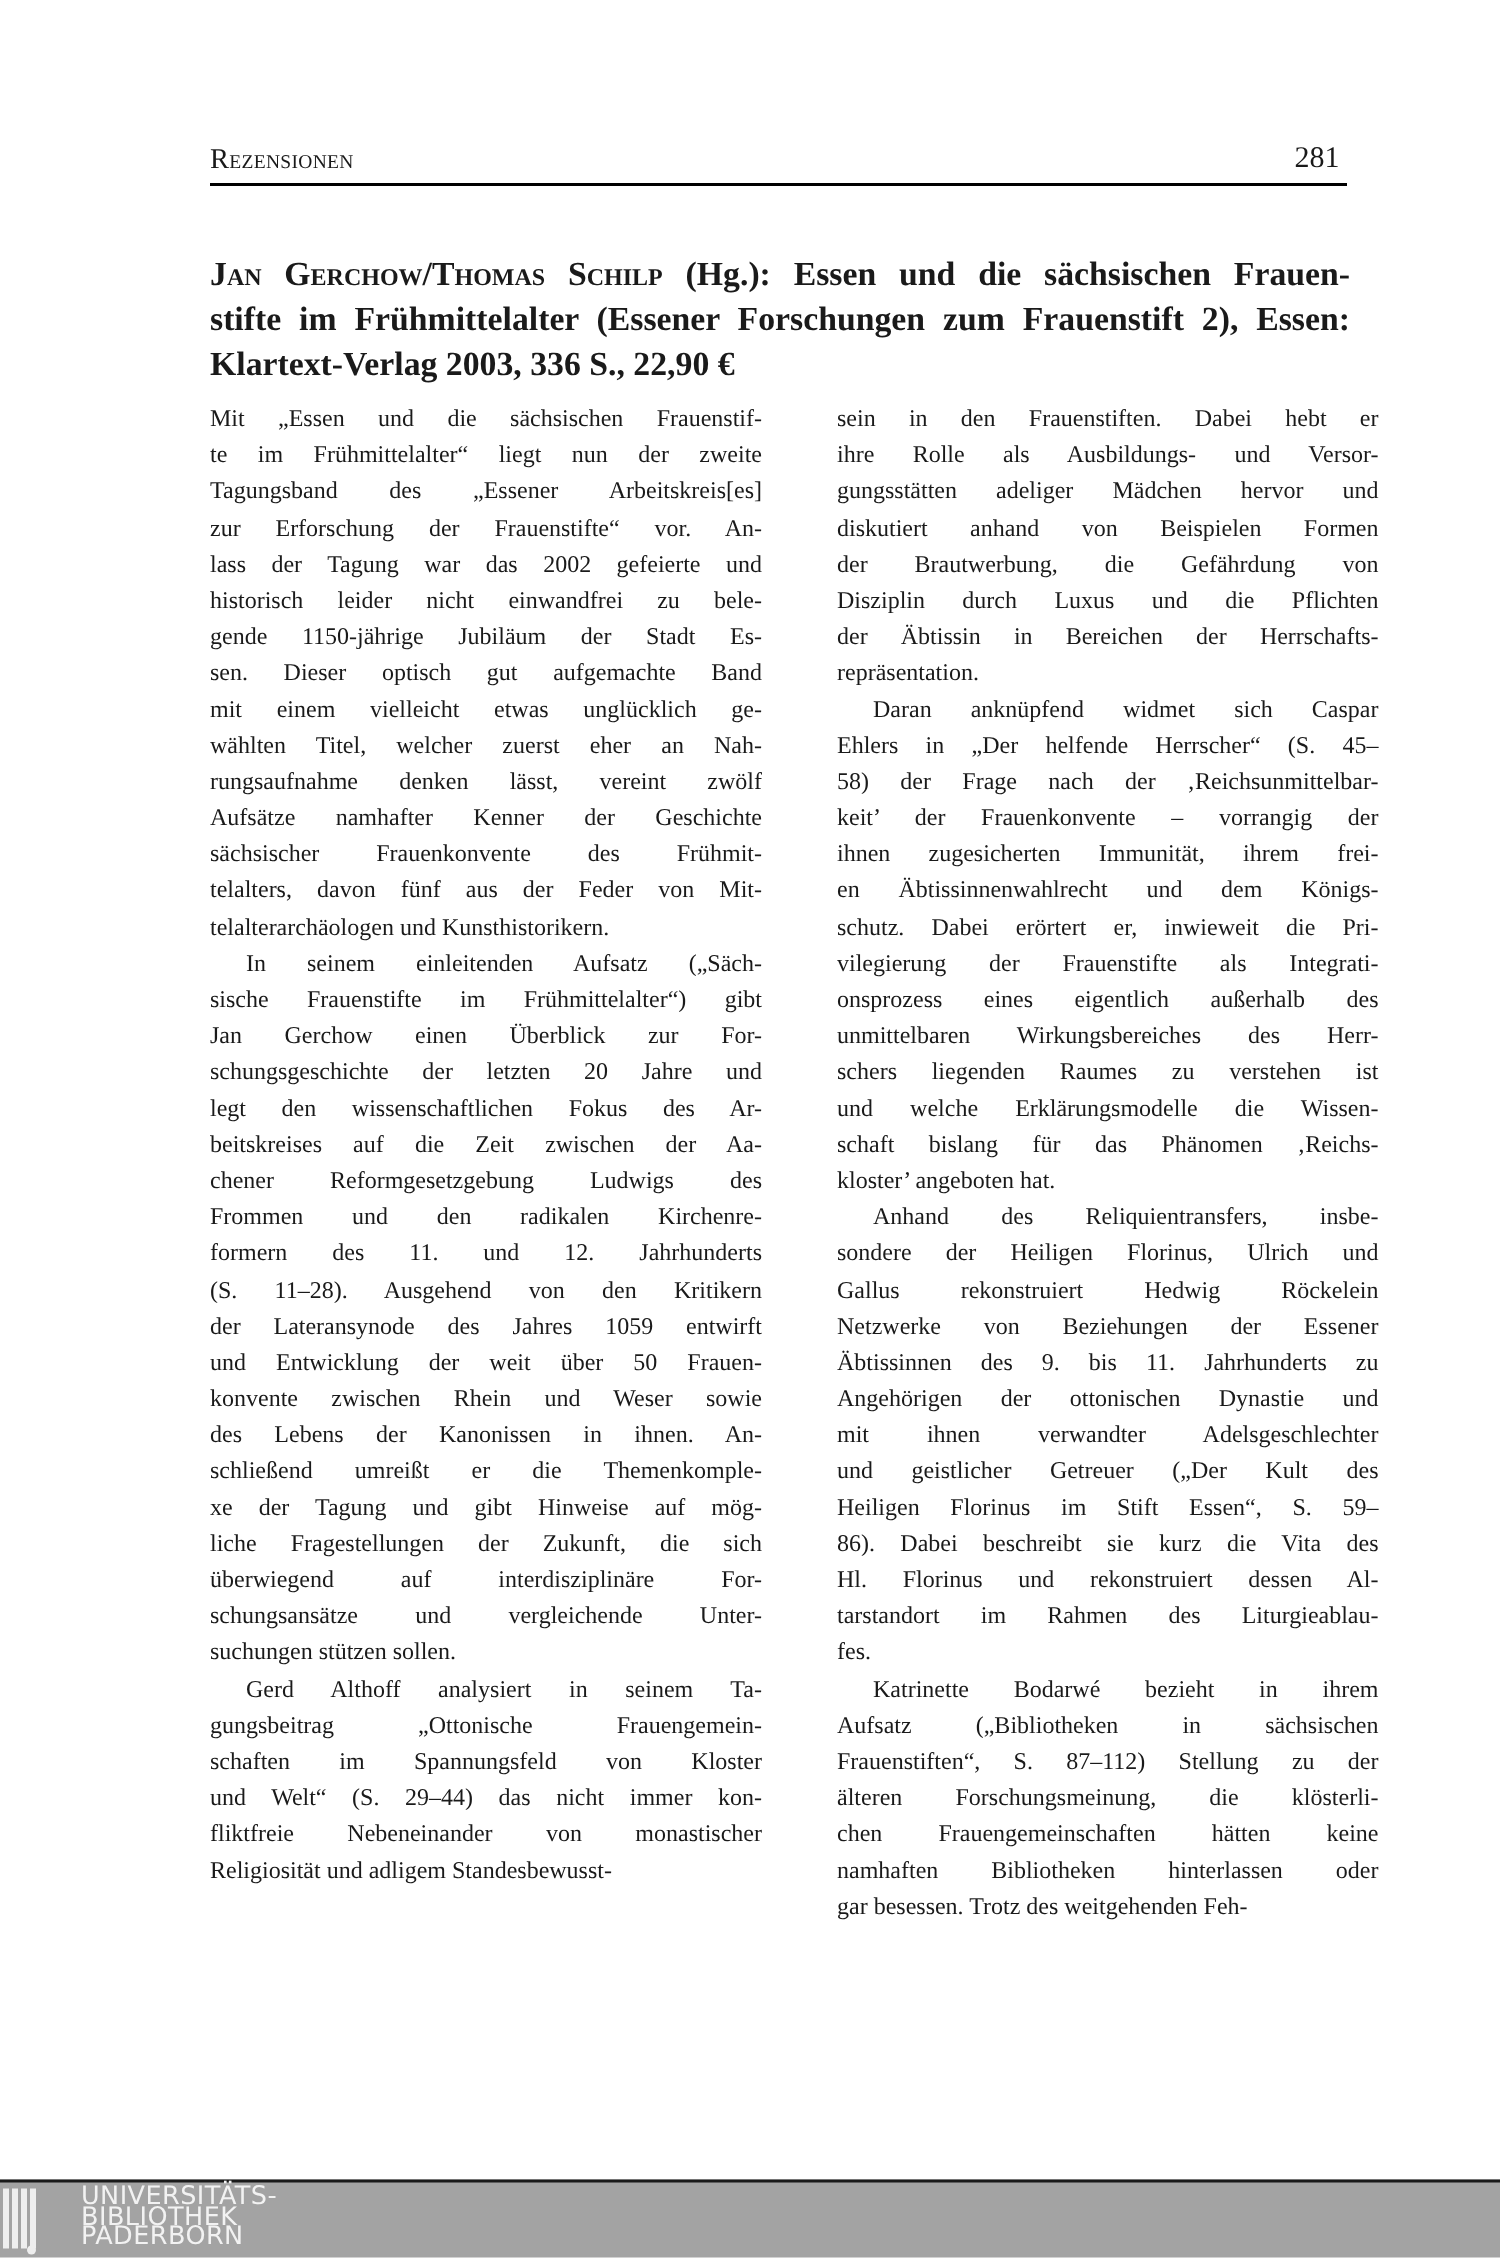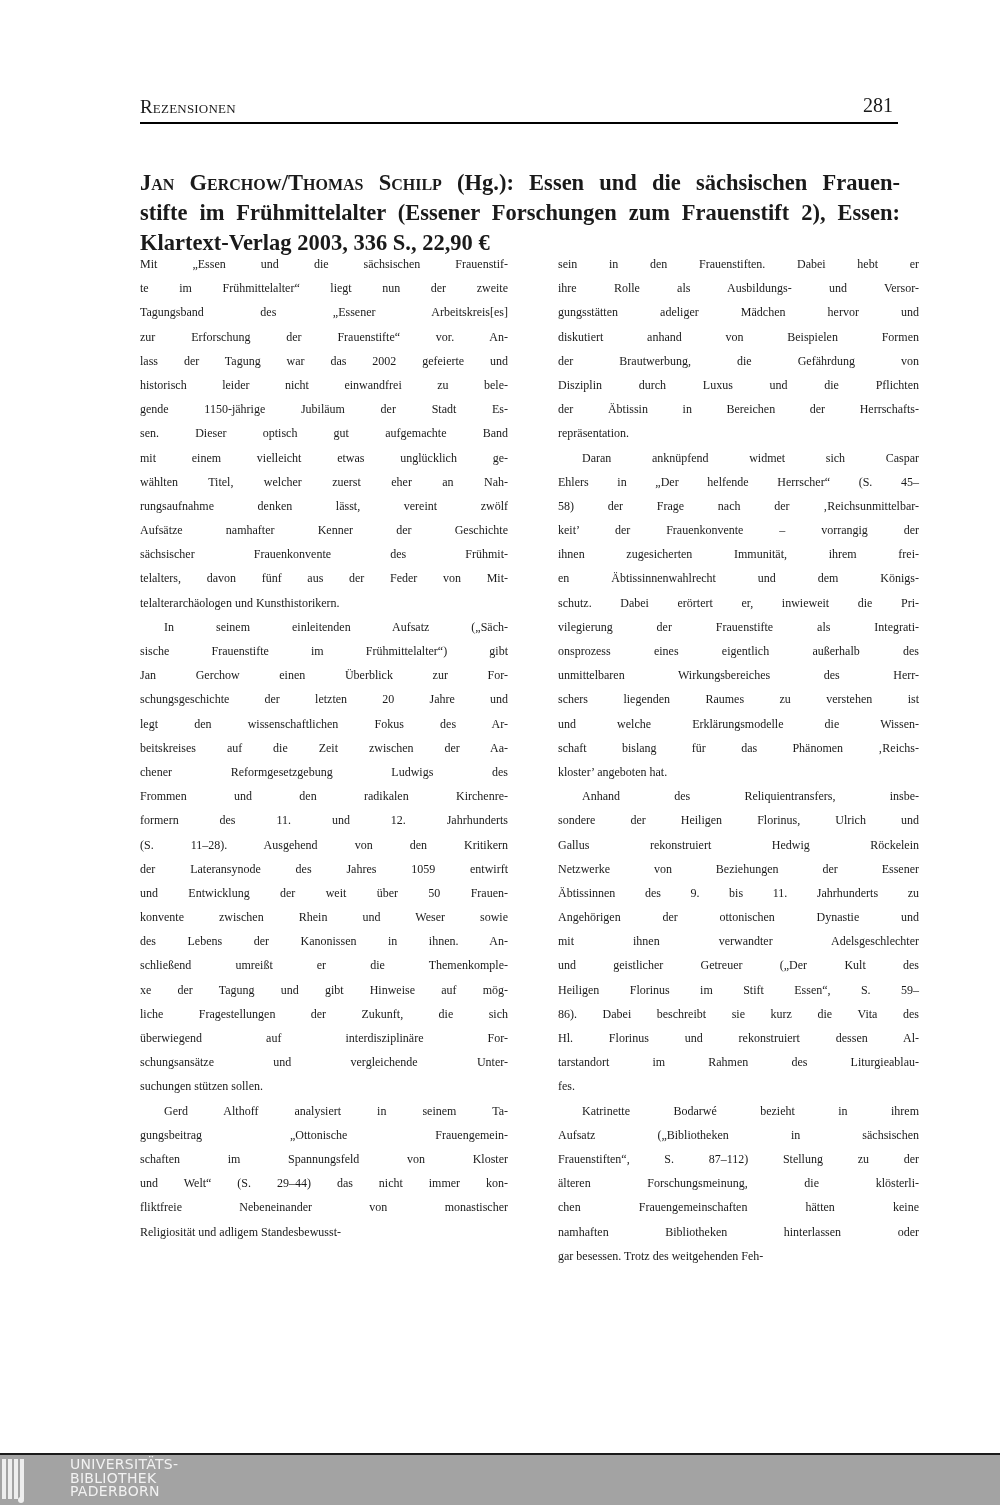--- a/index.html
+++ b/index.html
@@ -53,23 +53,23 @@
       text-align-last: justify;
     }
     .review-title .line.last {
       text-align-last: left;
     }
     .sc {
       font-variant: small-caps;
     }
     .column {
       position: absolute;
-      top: 252px;
+      top: 268px;
       width: 368px;
-      font-size: 12px;
+      font-size: 16px;
       line-height: 24.2px;
     }
     .col-left { left: 140px; }
     .col-right { left: 537px; width: 361px; margin-left: 21px; }
     .column .ln {
       display: block;
       height: 24.2px;
       white-space: nowrap;
       text-align: justify;
       text-align-last: justify;
@@ -112,24 +112,23 @@
       height: 6px;
       border-radius: 50%;
       background: #eeeeee;
     }
     .logo-text {
       position: absolute;
       left: 54px;
       top: 3px;
       color: #f2f2f2;
       font-family: "DejaVu Sans", "Liberation Sans", sans-serif;
-      font-size: 14px;
+      font-size: 17px;
       line-height: 13.5px;
       letter-spacing: 0.3px;
-      margin-left: 16px;
     }
     .logo-text span { display: block; }
   </style>
 </head>
 <body>
 
 <header class="running-head">
   <span class="section">Rezensionen</span>
   <span class="pagenum">281</span>
 </header>

